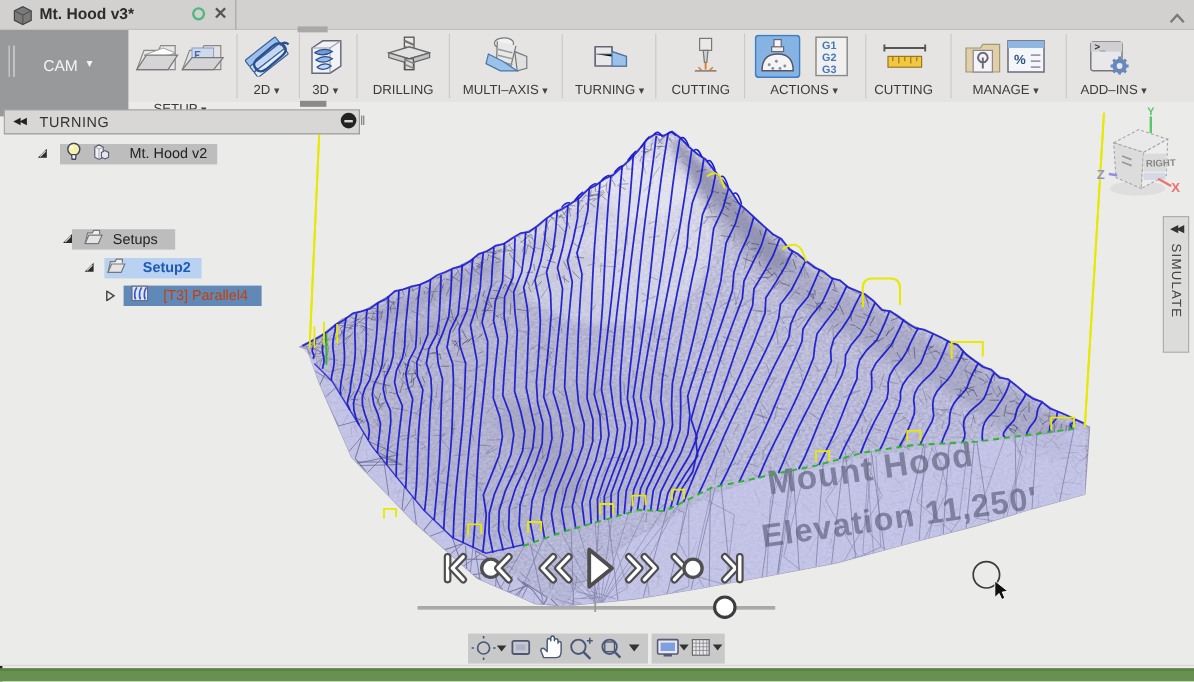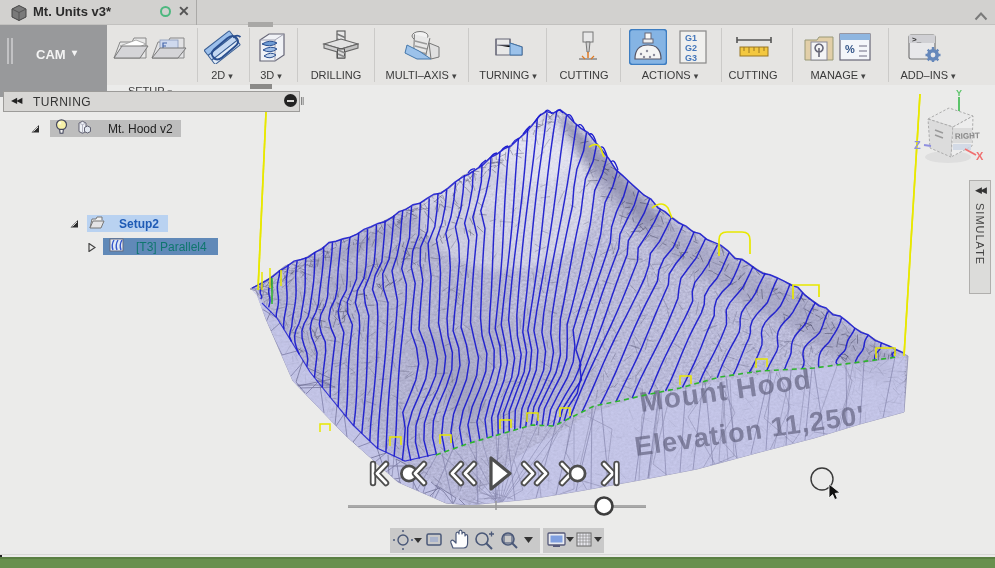--- a/index.html
+++ b/index.html
@@ -3,21 +3,21 @@
 * {margin:0;padding:0;box-sizing:border-box}
 html,body {width:995px;height:568px;overflow:hidden;font-family:"Liberation Sans",sans-serif}
 #app {position:relative;width:995px;height:568px;background:#ebebea}
 #tabbar {position:absolute;left:0;top:0;width:995px;height:25px;background:#d2d1cf;border-bottom:1px solid #c2c1bf}
 #tabbar .cube {position:absolute;left:9px;top:4px}
 #tabbar .tname {position:absolute;left:33px;top:4px;font-size:13px;font-weight:bold;color:#2b2b2b}
 #tabbar .circ {position:absolute;left:160px;top:6px;width:11px;height:11px;border:2px solid #4db87f;border-radius:50%}
 #tabbar .xx {position:absolute;left:178px;top:3px;font-size:14px;color:#555;font-weight:bold}
 #tabbar .tsep {position:absolute;left:196px;top:0;width:1px;height:25px;background:#aaa9a7}
 #toolbar {position:absolute;left:0;top:25px;width:995px;height:60px;background:#e5e4e2}
-#cam {position:absolute;left:0;top:0;width:107px;height:72px;background:#98999b;color:#f4f4f4;font-size:13px;font-weight:bold}
+#cam {position:absolute;left:0;top:0;width:107px;height:72px;background:#98999b;color:#f4f4f4;font-size:13px;font-weight:normal}
 #cam span {position:absolute;left:36px;top:22px}
 #cam i {position:absolute;left:7px;top:13px;width:6px;height:26px;font-style:normal;background:linear-gradient(90deg,#c2c2c4 0 1.5px,transparent 1.5px 4px,#c2c2c4 4px 5.5px,transparent 5.5px)}
 #cam .ar {position:absolute;left:72px;top:22px;font-size:10px}
 .sep {position:absolute;top:3px;width:1px;height:54px;background:#cbcac8}
 .tlabel {position:absolute;font-size:11px;color:#3a3a3a;transform:translateX(-50%);white-space:nowrap}
 .tlabel .arr {font-size:9px;margin-left:3px;color:#444}
 .ticon {position:absolute}
 #scrolltab1 {position:absolute;left:248px;top:22px;width:25px;height:5px;background:#a9a8a6}
 #scrolltab2 {position:absolute;left:250px;top:84px;width:22px;height:5px;background:#8b8a88}
 #chev {position:absolute;left:974px;top:7px}
@@ -1376,21 +1376,21 @@
 <rect x="577" y="533" width="14" height="13" fill="#e8e8ee" stroke="#666" stroke-width="1"></rect>
 <path d="M577,536 h14 M577,539 h14 M577,542 h14 M580,533 v13 M583,533 v13 M586,533 v13 M589,533 v13" stroke="#888" stroke-width="0.7"></path>
 <path d="M594,537 l8,0 l-4,5 Z" fill="#333"></path>
 
 </svg>
 <div id="tabbar">
  <svg class="cube" width="20" height="18" viewBox="0 0 20 18">
         <path d="M3,5 L10,1.5 L17,5 L17,13 L10,16.5 L3,13 Z" fill="#7a7a7a" stroke="#444" stroke-width="1"></path>
         <path d="M3,5 L10,8.5 L17,5 M10,8.5 L10,16.5" stroke="#555" fill="none"></path>
       </svg>
- <span class="tname">Mt. Units v3*</span>
+ <span class="tname">Mt. Hood v3*</span>
  <span class="circ"></span>
  <span class="xx">✕</span>
  <span class="tsep"></span>
 </div>
 <div id="toolbar">
  <div id="cam">
         <i></i>
         <span>CAM</span>
         <span class="ar">▾</span>
       </div>
@@ -1541,40 +1541,51 @@
           <circle cx="6.5" cy="5.8" r="5" fill="#f6f0a8" stroke="#44475e" stroke-width="1.2"></circle>
           <circle cx="4.8" cy="4" r="1.6" fill="#fdfbe0"></circle>
           <path d="M4.6,10.4 l3.8,0 l-0.5,3.8 l-2.8,0 Z" fill="#f4f4f4" stroke="#44475e" stroke-width="1.1"></path>
         </svg></span>
       <span class="rel" style="left:65px"><svg width="15" height="15" viewBox="0 0 15 15">
           <path d="M2,3.5 L5.5,1.8 L9,3.5 L9,12 L5.5,13.8 L2,12 Z" fill="#eef1f6" stroke="#556" stroke-width="0.9"></path>
           <path d="M2,3.5 L5.5,5.2 L9,3.5 M5.5,5.2 L5.5,13.8" fill="none" stroke="#99a" stroke-width="0.7"></path>
           <path d="M7.5,8 L10.5,6.5 L13.5,8 L13.5,12 L10.5,13.5 L7.5,12 Z" fill="#e2e7ef" stroke="#556" stroke-width="0.9"></path>
         </svg></span>
       <span class="rel" style="left:96px"><span class="rtext">Mt. Hood v2</span></span>
+    </div><div class="trow" style="top:191px">
+      <div class="rowbg" style="left:48px;width:86px;background:#bdbdbd"></div>
+      <span class="rel" style="left:39px"><svg width="10" height="10" viewBox="0 0 10 10">
+          <polygon points="1.5,8.5 9,8.5 9,1" fill="#2d2d2d"></polygon>
+          <path d="M3.5,7.5 L8,3" stroke="#e8e8e8" stroke-width="0.9" fill="none"></path>
+        </svg></span>
+      <span class="rel" style="left:58px"><svg width="16" height="13" viewBox="0 0 16 13">
+          <path d="M1,12 L3,3 L7,3 L8,1 L13,1 L13,4" fill="#f0f0f0" stroke="#777" stroke-width="1"></path>
+          <path d="M1,12 L4,5 L15,5 L12,12 Z" fill="#e4e4e6" stroke="#777" stroke-width="1"></path>
+        </svg></span>
+      <span class="rel" style="left:82px"><span class="rtext">Setups</span></span>
     </div><div class="trow" style="top:215px">
       <div class="rowbg" style="left:75px;width:81px;background:#b9d2f1"></div>
       <span class="rel" style="left:57px"><svg width="10" height="10" viewBox="0 0 10 10">
           <polygon points="1.5,8.5 9,8.5 9,1" fill="#2d2d2d"></polygon>
           <path d="M3.5,7.5 L8,3" stroke="#e8e8e8" stroke-width="0.9" fill="none"></path>
         </svg></span>
       <span class="rel" style="left:77px"><svg width="16" height="13" viewBox="0 0 16 13">
           <path d="M1,12 L3,3 L7,3 L8,1 L13,1 L13,4" fill="#f0f0f0" stroke="#777" stroke-width="1"></path>
           <path d="M1,12 L4,5 L15,5 L12,12 Z" fill="#e4e4e6" stroke="#777" stroke-width="1"></path>
         </svg></span>
       <span class="rel" style="left:107px"><span class="rtext" style="color:#1f5bb5;font-weight:bold">Setup2</span></span>
     </div><div class="trow" style="top:238px">
       <div class="rowbg" style="left:91px;width:115px;background:#6089b8"></div>
       <span class="rel" style="left:75px"><svg width="9" height="9" viewBox="0 0 9 9">
           <polygon points="2,0.5 8,4.5 2,8.5" fill="none" stroke="#444" stroke-width="1.2"></polygon>
         </svg></span>
       <span class="rel" style="left:97px"><svg width="15" height="14" viewBox="0 0 15 14">
           <rect x="1" y="1" width="13" height="12" fill="#dfe8f4" stroke="#667" stroke-width="0.9"></rect>
           <path d="M4,12 q-2,-5 1,-10 M8,12 q-2,-5 1,-10 M12,12 q-2,-5 1,-10" stroke="#3355cc" stroke-width="1.4" fill="none"></path>
         </svg></span>
-      <span class="rel" style="left:124px"><span class="rtext" style="color:#0f766e">[T3] Parallel4</span></span>
+      <span class="rel" style="left:124px"><span class="rtext" style="color:#c2410c">[T3] Parallel4</span></span>
     </div>
 <div id="simtab">
       <span class="ar2">◀◀</span>
       <span class="vt">SIMULATE</span>
     </div>
 <div id="botline"></div><div style="position:absolute;left:0;top:555px;width:2px;height:13px;background:#222"></div>
 <div id="greenbar"></div>
 </div>
 </body></html>

